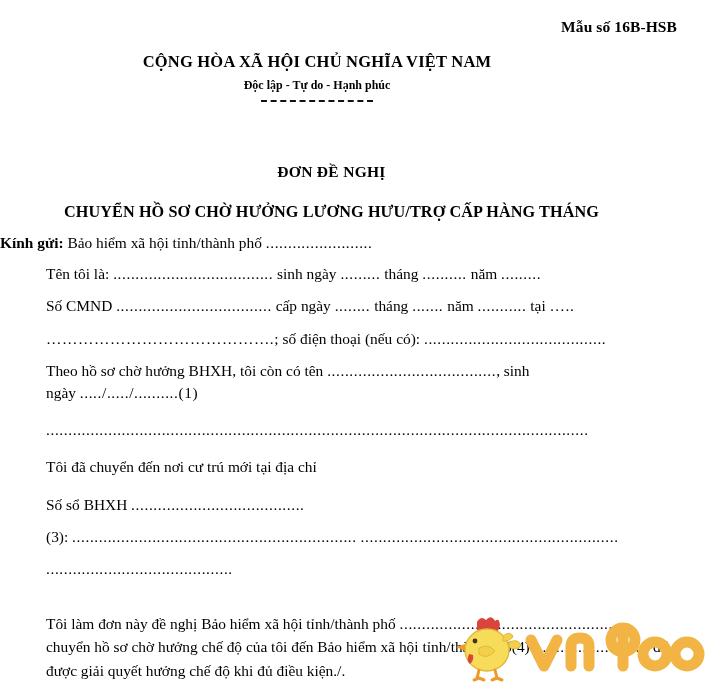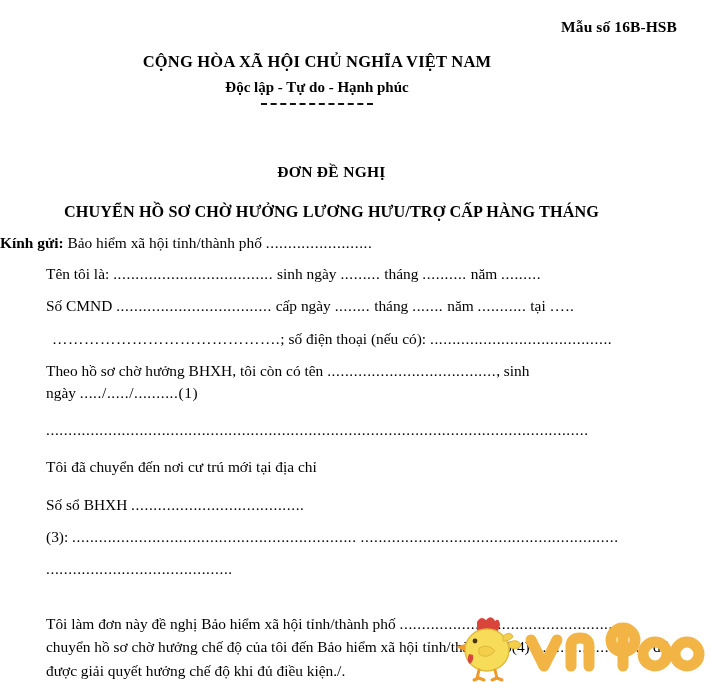--- a/index.html
+++ b/index.html
@@ -43,21 +43,21 @@
     text-align: center;
   }
   .nation-line {
     font-weight: bold;
     font-size: 16.5px;
     letter-spacing: 0.2px;
     line-height: 1.25;
   }
   .motto-line {
     font-weight: bold;
-    font-size: 15px;
+    font-size: 12px;
     margin-top: 5px;
     line-height: 1.25;
   }
   .motto-rule {
     margin: 7px auto 0 auto;
     width: 112px;
     height: 0;
     border-top: 2px dashed #111111;
   }
 
@@ -100,21 +100,21 @@
     left: 46px;
     width: 610px;
     font-size: 15.4px;
     line-height: 1.0;
   }
   .bline {
     margin: 0 0 17px 0;
     white-space: nowrap;
   }
   .bline.tight { margin-bottom: 6px; }
-  .indent { margin-left: 6px; }
+  .indent { }
 
   .dots { letter-spacing: 0.6px; }
 
   
   .watermark {
     position: absolute;
     left: 447px;
     top: 614px;
     width: 262px;
     height: 68px;

